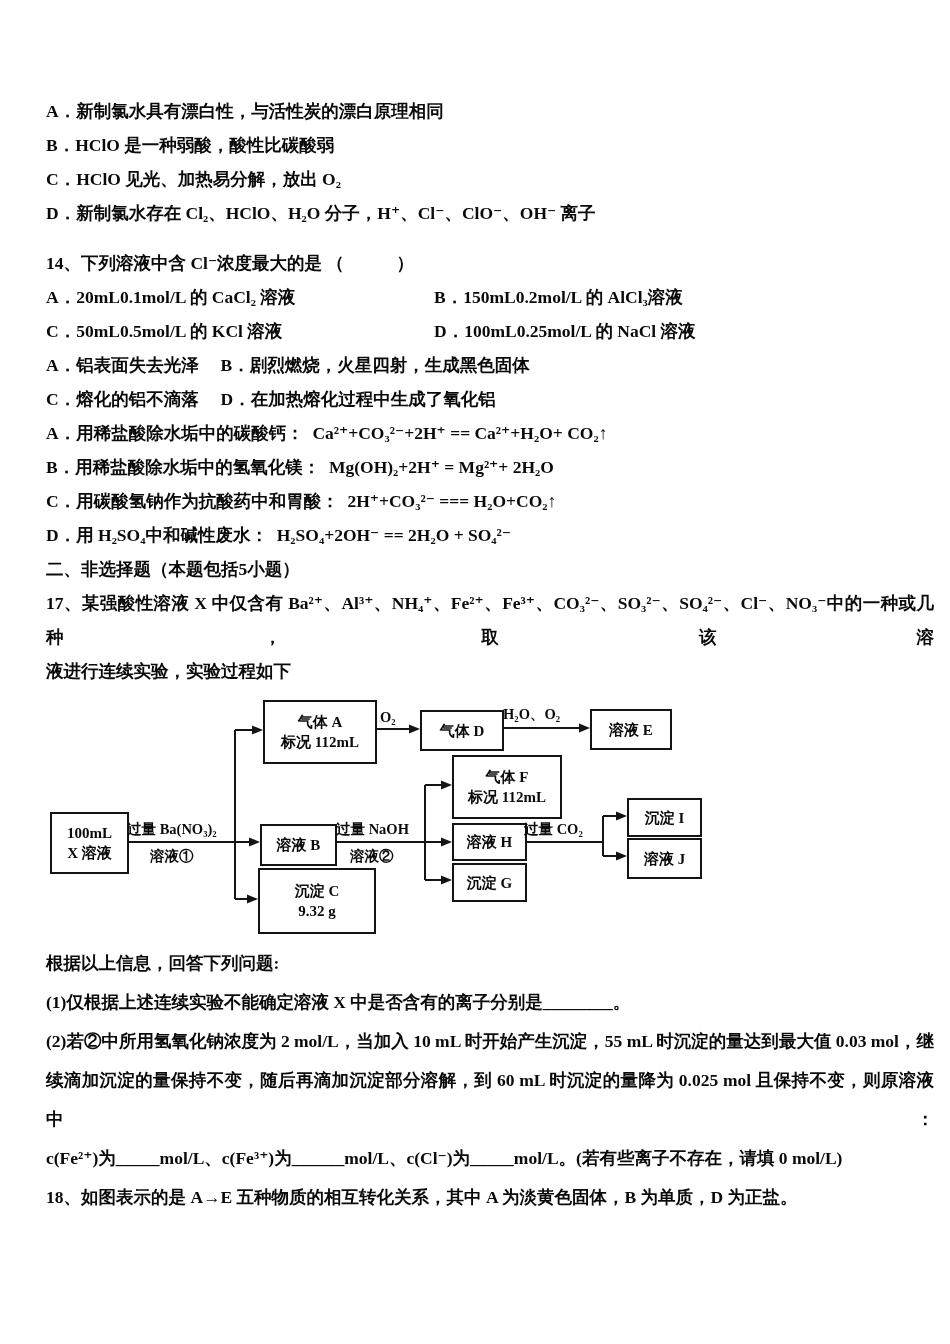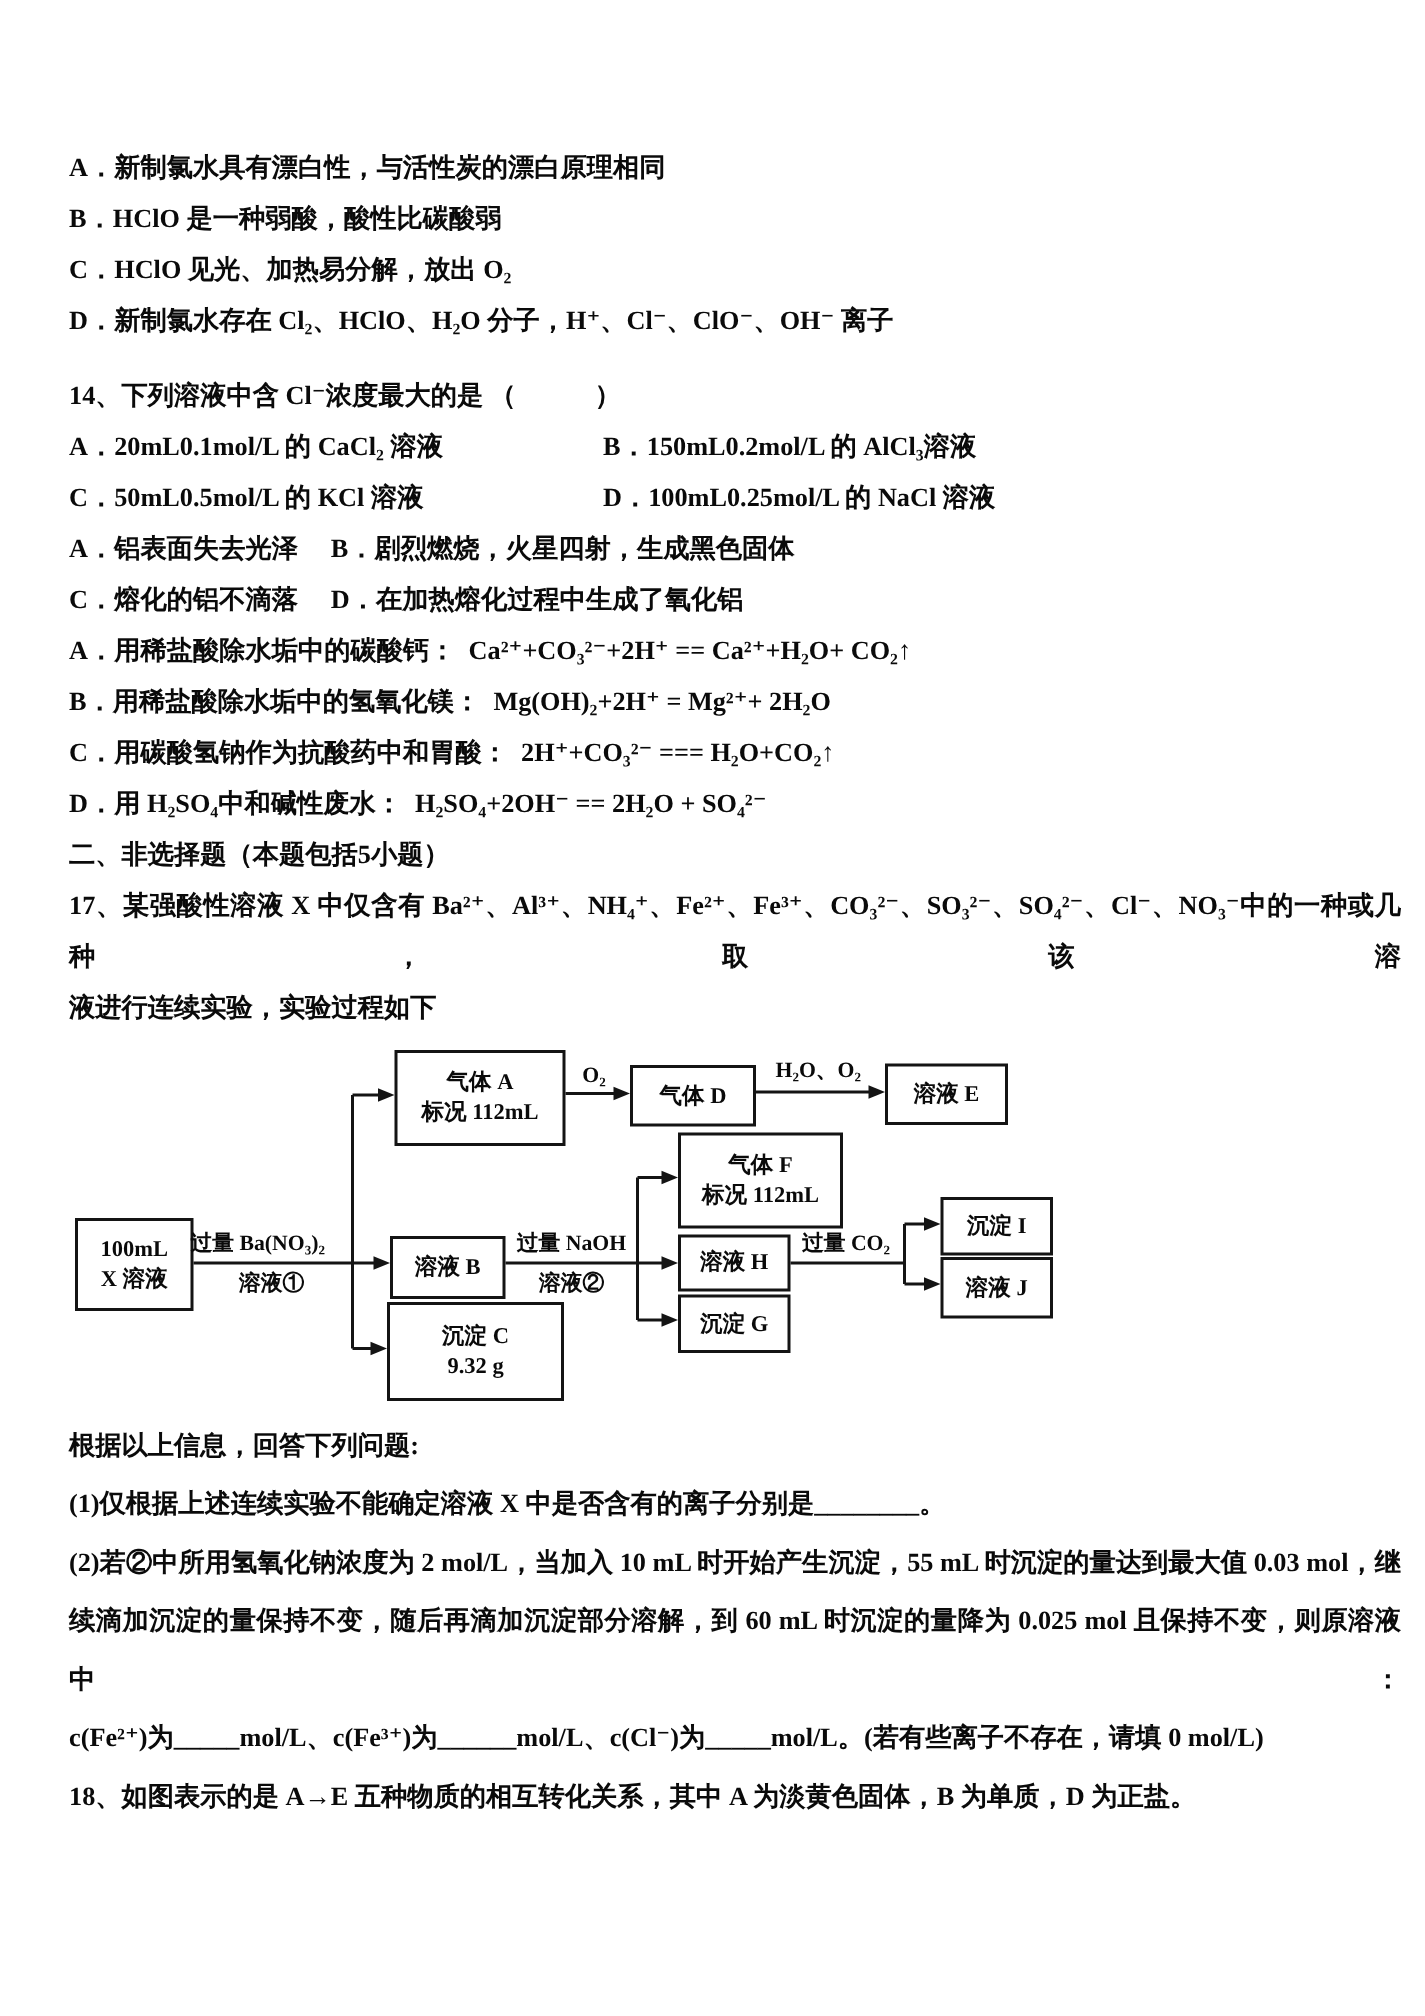--- a/index.html
+++ b/index.html
@@ -6,32 +6,32 @@
   body{
     width:950px;height:1344px;
     font-family:"Liberation Serif","DejaVu Serif",serif;
     font-weight:bold;color:#0a0a0a;
     -webkit-font-smoothing:antialiased;
   }
   .doc{padding:94px 16px 0 46px;}
   .line{font-size:17.5px;line-height:34px;white-space:pre-wrap;}
   .line.jst{white-space:normal;text-align:justify;text-align-last:justify;}
   .line.sp{line-height:39px;}
-  .cols{display:flex;}
+  .cols{display:flex;gap:32px;}
   .cols .c1{width:356px;flex:0 0 356px;}
   
   .flow{position:relative;height:248px;width:904px;margin-top:2px;}
   .flow svg{position:absolute;left:0;top:0;}
   .fbox{
     position:absolute;border:2px solid #141414;background:#fff;
     display:flex;flex-direction:column;align-items:center;justify-content:center;
     font-size:15px;line-height:20px;text-align:center;white-space:pre;
   }
   .flabel{
-    position:absolute;font-size:14.5px;line-height:17px;text-align:center;white-space:pre;
+    position:absolute;font-size:14.5px;line-height:17px;white-space:pre;
   }
 </style>
 </head>
 <body>
 
 <div class="doc">
 
   <div class="line">A．新制氯水具有漂白性，与活性炭的漂白原理相同</div>
   <div class="line">B．HClO 是一种弱酸，酸性比碳酸弱</div>
   <div class="line">C．HClO 见光、加热易分解，放出 O₂</div>

